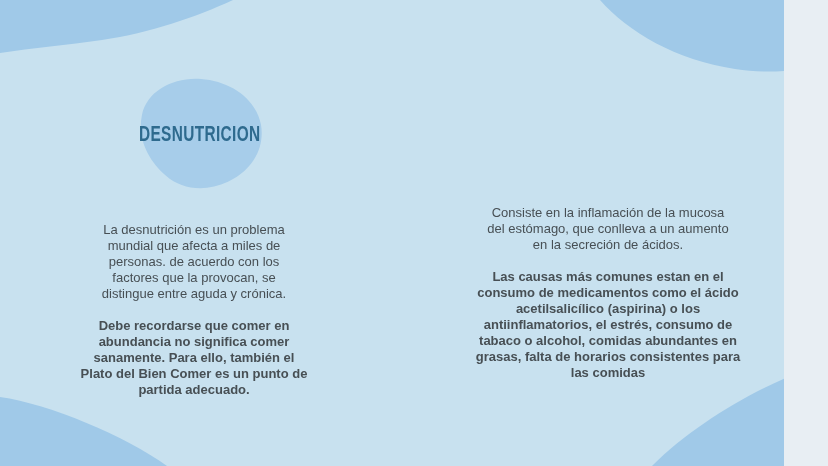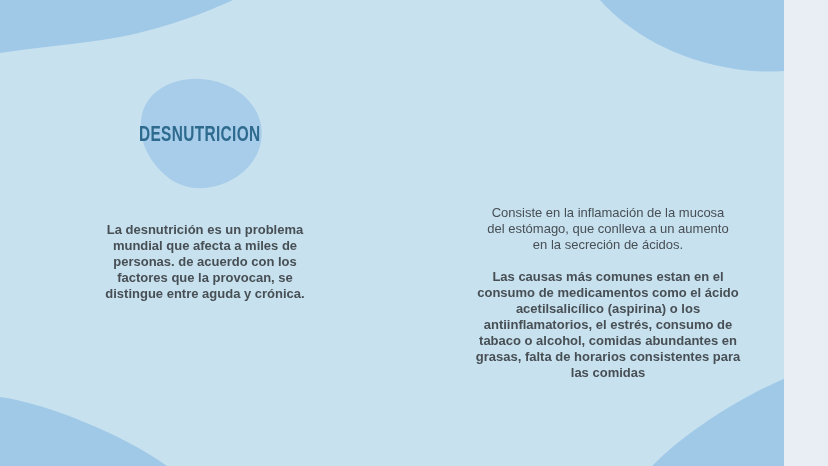--- a/index.html
+++ b/index.html
@@ -61,21 +61,21 @@
   }
   .body-text {
     position: absolute;
     width: 300px;
     text-align: center;
     color: #474f54;
     font-size: 13px;
     line-height: 16px;
   }
   .body-text.left {
-    left: 55px;
+    left: 44px;
     top: 222px;
   }
   .body-text.right {
     left: 458px;
     top: 205px;
   }
   .body-text p {
     margin: 0 0 16px 0;
     white-space: pre-line;
   }
@@ -103,20 +103,25 @@
     <h2 class="section-title">DESNUTRICION</h2>
   </div>
 
 
   <div class="body-text left">
     <p>La desnutrición es un problema
 mundial que afecta a miles de
 personas. de acuerdo con los
 factores que la provocan, se
 distingue entre aguda y crónica.</p>
+    <p>Debe recordarse que comer en
+abundancia no significa comer
+sanamente. Para ello, también el
+Plato del Bien Comer es un punto de
+partida adecuado.</p>
   </div>
 
   <div class="body-text right">
     <p>Consiste en la inflamación de la mucosa
 del estómago, que conlleva a un aumento
 en la secreción de ácidos.</p>
     <p>Las causas más comunes estan en el
 consumo de medicamentos como el ácido
 acetilsalicílico (aspirina) o los
 antiinflamatorios, el estrés, consumo de

